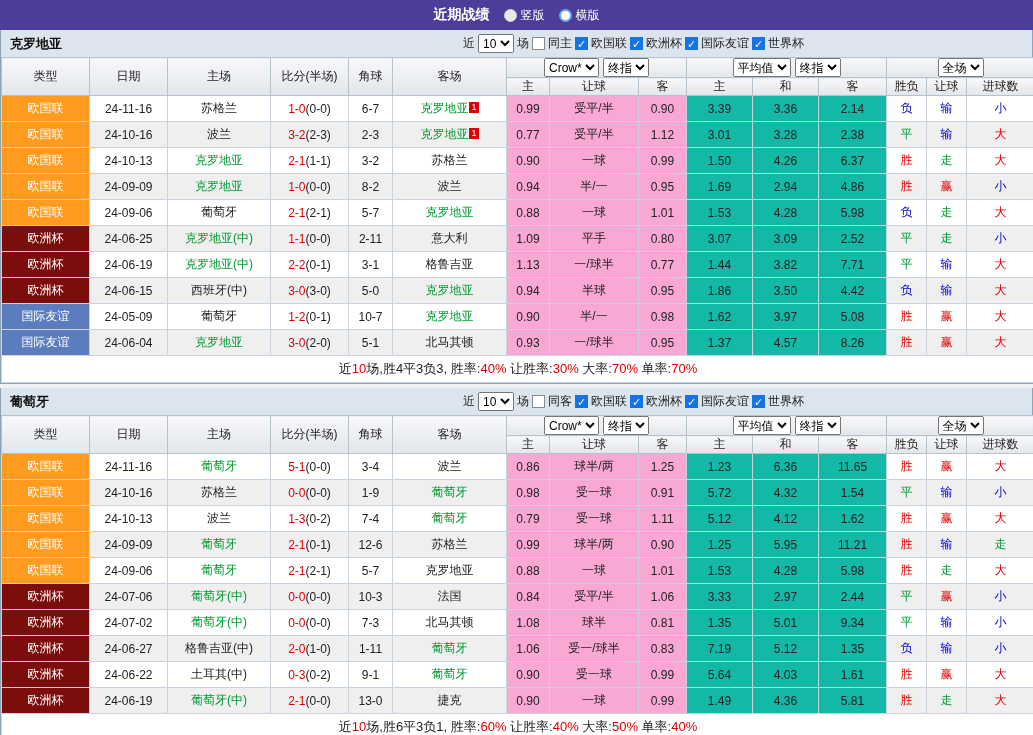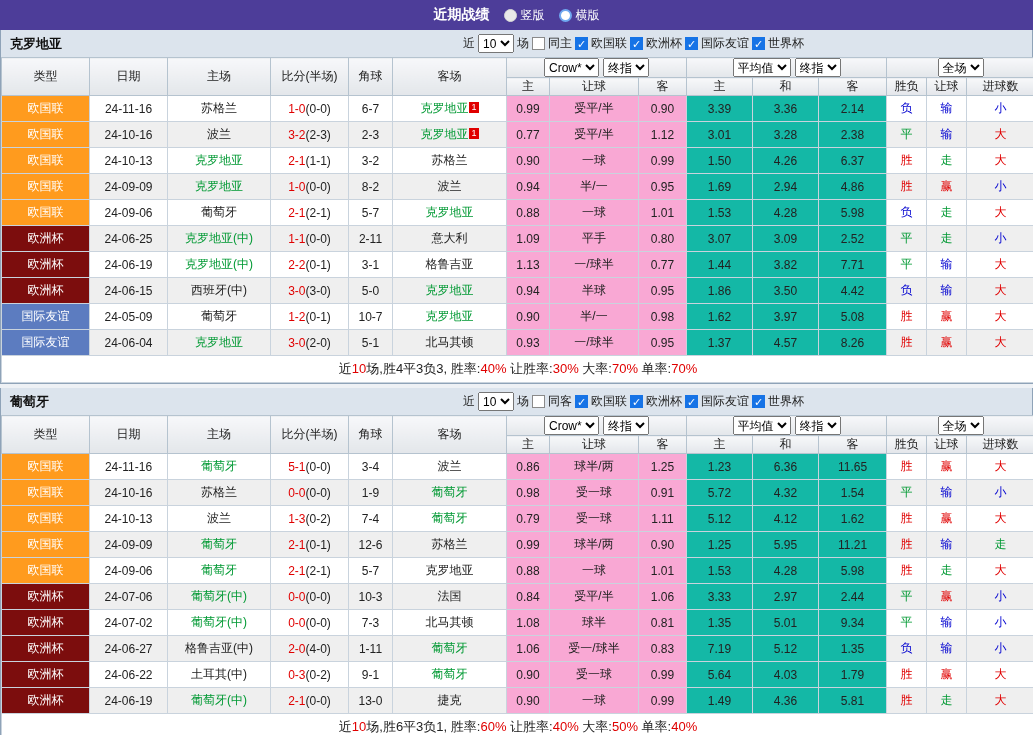--- a/index.html
+++ b/index.html
@@ -469,21 +469,21 @@
             <td class="c-avg">5.01</td>
             <td class="c-avg">9.34</td>
             <td class="plain t-g">平</td>
             <td class="plain t-b">输</td>
             <td class="plain t-b">小</td>
           </tr>
           <tr class="alt">
             <td class="typecell" style="background: rgb(124, 13, 13);">欧洲杯</td>
             <td class="plain">24-06-27</td>
             <td class="plain"><span>格鲁吉亚(中)</span></td>
-            <td class="plain"><span class="score-m">2-0</span><span>(4-0)</span></td>
+            <td class="plain"><span class="score-m">2-0</span><span>(1-0)</span></td>
             <td class="plain">1-11</td>
             <td class="plain"><span class="hl">葡萄牙</span></td>
             <td class="c-odds">1.06</td>
             <td class="c-odds">受一/球半</td>
             <td class="c-odds">0.83</td>
             <td class="c-avg">7.19</td>
             <td class="c-avg">5.12</td>
             <td class="c-avg">1.35</td>
             <td class="plain t-b">负</td>
             <td class="plain t-b">输</td>
@@ -494,21 +494,21 @@
             <td class="plain">24-06-22</td>
             <td class="plain"><span>土耳其(中)</span></td>
             <td class="plain"><span class="score-m">0-3</span><span>(0-2)</span></td>
             <td class="plain">9-1</td>
             <td class="plain"><span class="hl">葡萄牙</span></td>
             <td class="c-odds">0.90</td>
             <td class="c-odds">受一球</td>
             <td class="c-odds">0.99</td>
             <td class="c-avg">5.64</td>
             <td class="c-avg">4.03</td>
-            <td class="c-avg">1.79</td>
+            <td class="c-avg">1.61</td>
             <td class="plain t-r">胜</td>
             <td class="plain t-r">赢</td>
             <td class="plain t-r">大</td>
           </tr>
           <tr class="alt">
             <td class="typecell" style="background: rgb(124, 13, 13);">欧洲杯</td>
             <td class="plain">24-06-19</td>
             <td class="plain"><span class="hl">葡萄牙(中)</span></td>
             <td class="plain"><span class="score-m">2-1</span><span>(0-0)</span></td>
             <td class="plain">13-0</td>

